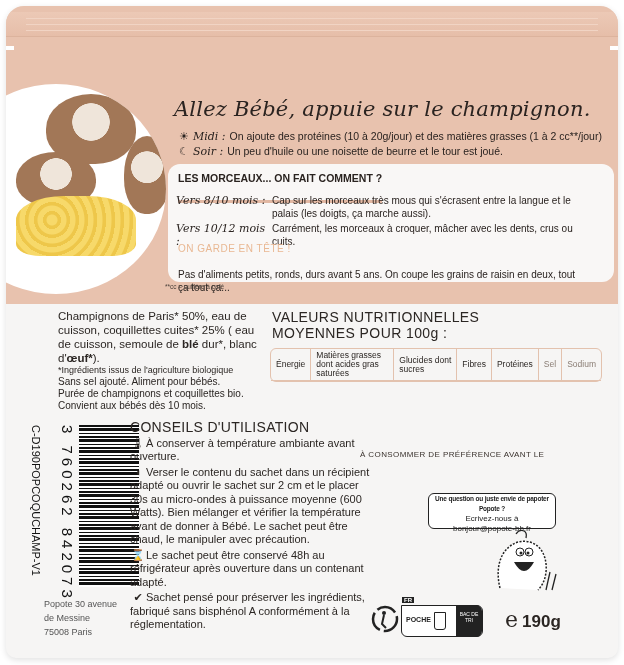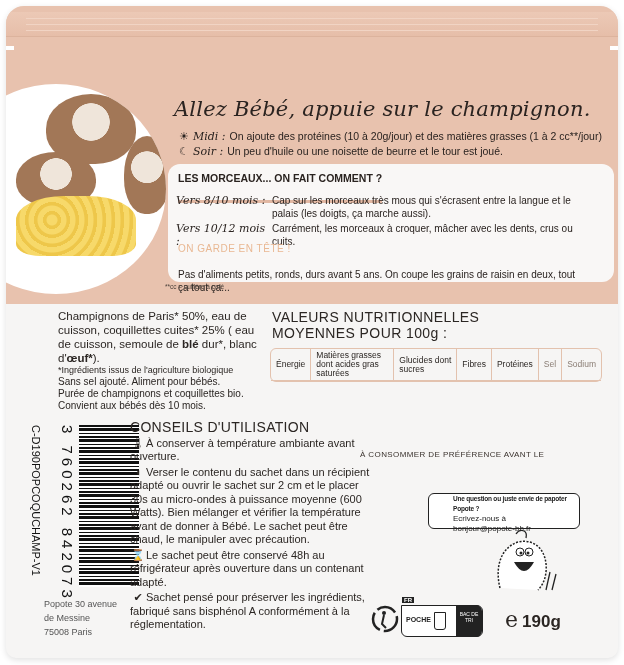--- a/index.html
+++ b/index.html
@@ -38,21 +38,21 @@
   .best-before{position:absolute;left:360px;top:414px;font-size:8px;letter-spacing:0.4px;color:#3a322d;margin-top:36px;}
   .barcode-wrap{position:absolute;left:24px;top:425px;width:100px;height:165px;}
   .barcode{position:absolute;left:35px;top:0;width:60px;height:162px;background:repeating-linear-gradient(180deg,#111 0 2px,#fff 2px 3px,#111 3px 6px,#fff 6px 8px,#111 8px 9px,#fff 9px 11px);}
   .barcode-num{position:absolute;left:5px;top:78px;transform:rotate(90deg);transform-origin:left top;font-size:15px;letter-spacing:4px;white-space:nowrap;color:#111;left:33px;top:0;}
   .barcode-code{position:absolute;left:18px;top:0;transform:rotate(90deg);transform-origin:left top;font-size:11px;white-space:nowrap;color:#111;}
   .address{position:absolute;left:44px;top:597px;font-size:9px;line-height:14px;color:#555;}
   .conseils{position:absolute;left:130px;top:421px;width:245px;font-size:11px;line-height:13.5px;color:#2b2623;}
   .conseils h3{margin:0 0 2px 0;font-size:14px;font-weight:normal;letter-spacing:0.3px;}
   .conseils p{margin:0 0 2px 0;}
   .cicon{display:inline-block;width:16px;text-align:center;font-size:11px;}
-  .bubble{position:absolute;left:428px;top:493px;width:126px;height:34px;border:1.5px solid #222;border-radius:6px;background:#fff;text-align:left;font-size:8px;line-height:10px;color:#222;padding-left:24px;}
+  .bubble{position:absolute;left:428px;top:493px;width:126px;height:34px;border:1.5px solid #222;border-radius:6px;background:#fff;text-align:center;font-size:8px;line-height:10px;color:#222;}
   .bubble .q{font-weight:bold;font-size:6.5px;letter-spacing:-0.2px;}
   .mascot{position:absolute;left:490px;top:528px;width:70px;height:64px;}
   .recycle{position:absolute;left:370px;top:604px;width:30px;height:30px;}
   .fr-tag{position:absolute;left:402px;top:597px;background:#222;color:#fff;font-size:6px;font-weight:bold;padding:0 2px;}
   .poche-box{position:absolute;left:401px;top:605px;width:80px;height:30px;border:1.2px solid #222;border-radius:0 6px 6px 6px;background:#fff;}
   .poche-lbl{position:absolute;left:4px;top:10px;font-size:7px;font-weight:bold;color:#222;}
   .poche-cup{position:absolute;left:32px;top:6px;width:10px;height:16px;border:1px solid #222;border-radius:0 0 3px 3px;}
   .bin{position:absolute;right:0;top:-1px;width:26px;height:32px;background:#222;border-radius:0 6px 6px 0;color:#fff;font-size:5px;text-align:center;line-height:6px;padding-top:6px;box-sizing:border-box;}
   .weight{position:absolute;left:505px;top:607px;font-size:17px;font-weight:bold;color:#2b2623;}
   .weight .e{font-family:"DejaVu Serif",serif;font-weight:normal;font-size:22px;margin-right:4px;}

